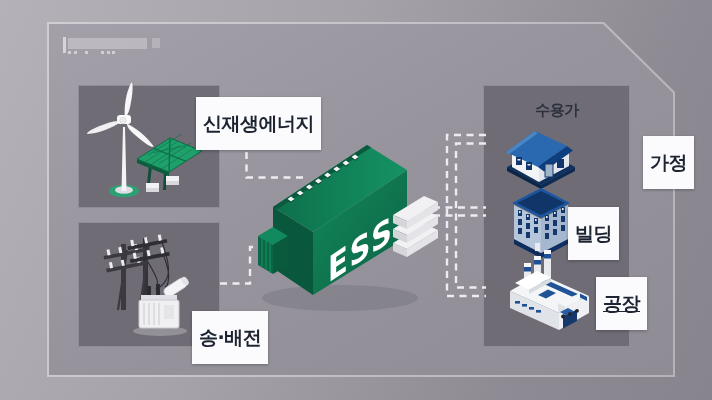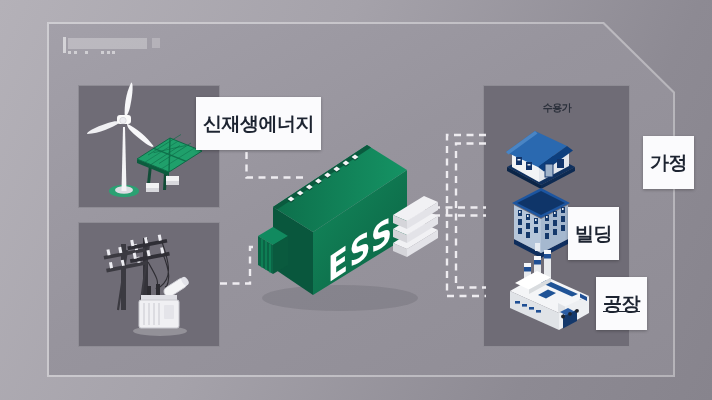--- a/index.html
+++ b/index.html
@@ -41,21 +41,21 @@
     font-size:19px;font-weight:700;line-height:17px;padding:18px 7px;
     letter-spacing:-.5px;box-shadow:0 1px 3px rgba(0,0,0,.28);white-space:nowrap;
   }
   .chip-renewable{left:196px;top:97px;}
   .chip-grid{left:192px;top:311px;}
   .chip-home{left:596px;top:136px;margin-left:47px;}
   .chip-bldg{left:568px;top:207px;}
   .chip-fact{left:596px;top:277px;text-decoration:underline;}
   .consumers-title{
     position:absolute;z-index:9;left:527px;top:101px;width:60px;text-align:center;
-    color:#2b303b;font-size:10px;font-weight:700;letter-spacing:-.5px;
+    color:#2b303b;font-size:15px;font-weight:700;letter-spacing:-.5px;
   }
 </style>
 </head>
 <body>
 
 <div class="stage">
 
   <div class="main-panel">
     <div class="main-panel-inner"></div>
   </div>
@@ -306,18 +306,19 @@
         <polygon points="580,293.5 587,296.9 587,301 580,297.6" fill="#1f4f94"></polygon>
         <polygon points="560,312 568,308 574,311.2 566,315.2" fill="#2a5ca3"></polygon>
         <circle cx="563" cy="316.5" r="1.9" fill="#20242c"></circle>
           <circle cx="570" cy="313.8" r="1.9" fill="#20242c"></circle>
           <circle cx="577" cy="310.8" r="1.9" fill="#20242c"></circle>
       </g>
     </g>
   </svg>
 
   <div class="chip chip-renewable">신재생에너지</div>
+  <div class="chip chip-grid">송·배전</div>
   <div class="consumers-title">수용가</div>
   <div class="chip chip-home">가정</div>
   <div class="chip chip-bldg">빌딩</div>
   <div class="chip chip-fact">공장</div>
 
 </div>
 
 </body></html>

